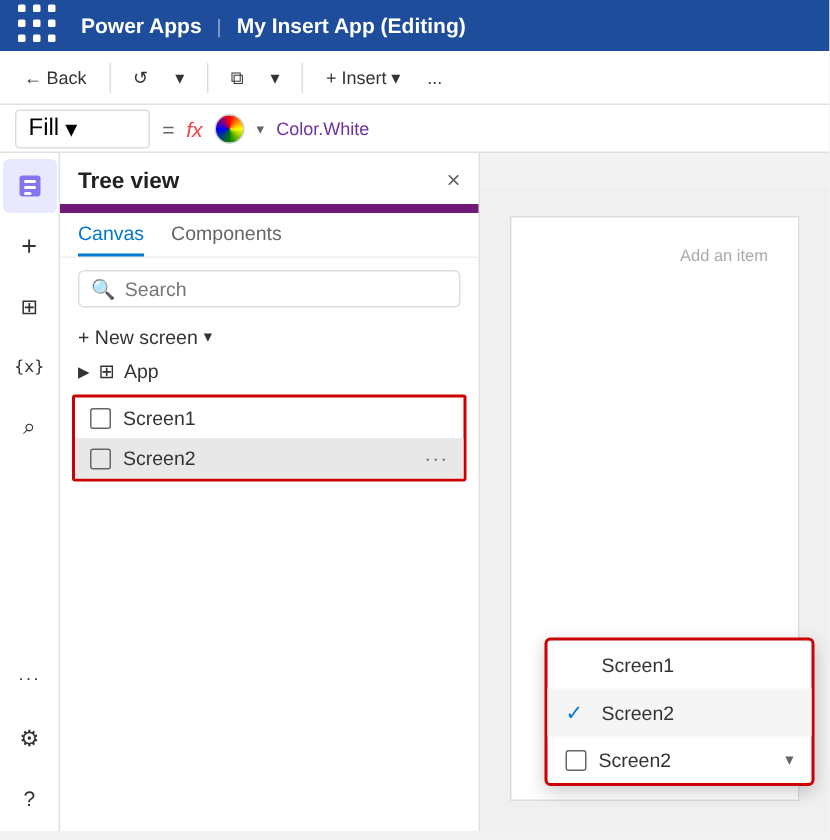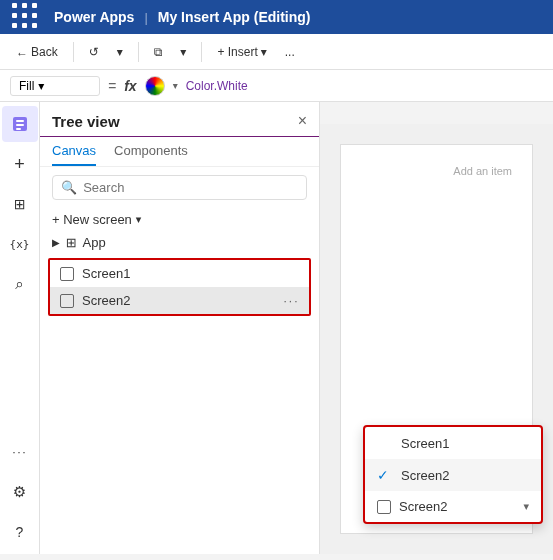--- a/index.html
+++ b/index.html
@@ -67,25 +67,25 @@
       gap: 8px;
     }
     .fill-dropdown {
       display: flex;
       align-items: center;
       gap: 4px;
       border: 1px solid #ddd;
       padding: 2px 8px;
       border-radius: 3px;
       cursor: pointer;
-      font-size: 12px;
+      font-size: 16px;
       min-width: 90px;
     }
     .formula-icon { color: #666; font-style: italic; font-size: 14px; }
-    .fx-btn { color: #404040; font-style: italic; font-weight: bold; font-size: 14px; }
+    .fx-btn { color: #ef4444; font-style: italic; font-weight: normal; font-size: 14px; }
     .color-swatch { width: 20px; height: 20px; border-radius: 50%; background: conic-gradient(red, yellow, green, blue, red); border: 1px solid #ccc; }
     .formula-value { color: #7030a0; font-size: 12px; flex: 1; }
 
     
     .main-layout {
       display: flex;
       height: calc(560px - 40px - 36px - 32px);
     }
 
     
@@ -118,24 +118,24 @@
     .tree-panel {
       width: 280px;
       background: white;
       border-right: 1px solid #e0e0e0;
       display: flex;
       flex-direction: column;
       position: relative;
     }
     .tree-header {
       display: flex;
-      align-items: flex-end;
+      align-items: flex-start;
       justify-content: space-between;
       padding: 10px 12px 6px;
-      border-bottom: 1px solid #701a75;
+      border-bottom: 6px solid #701a75;
     }
     .tree-header-title { font-size: 15px; font-weight: 600; color: #222; }
     .tree-tabs {
       display: flex;
       gap: 0;
       padding: 0 12px;
       border-bottom: 1px solid #eee;
     }
     .tree-tab {
       padding: 6px 0;

